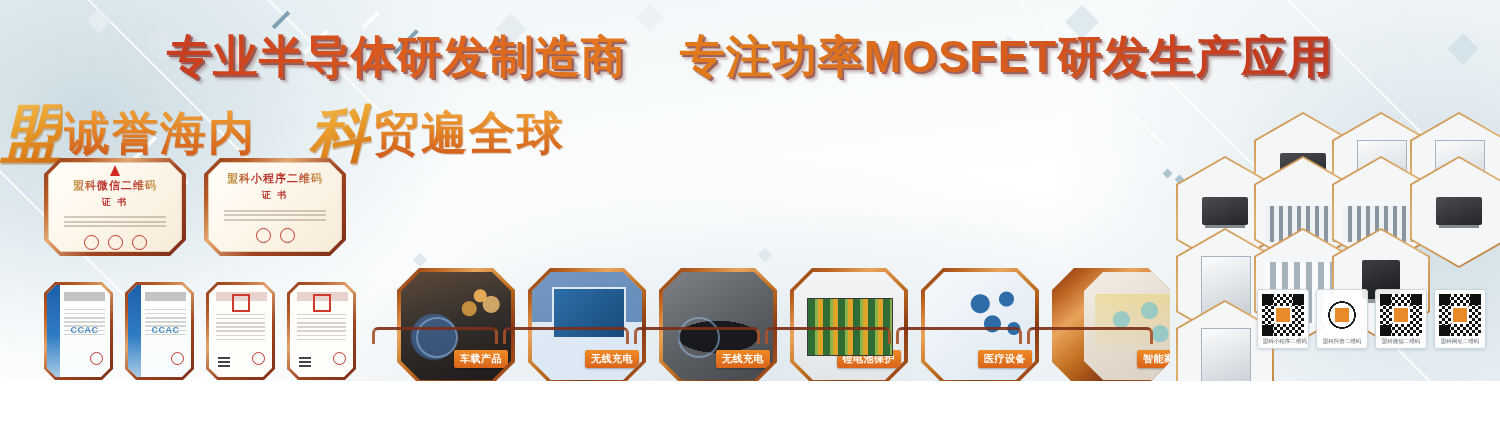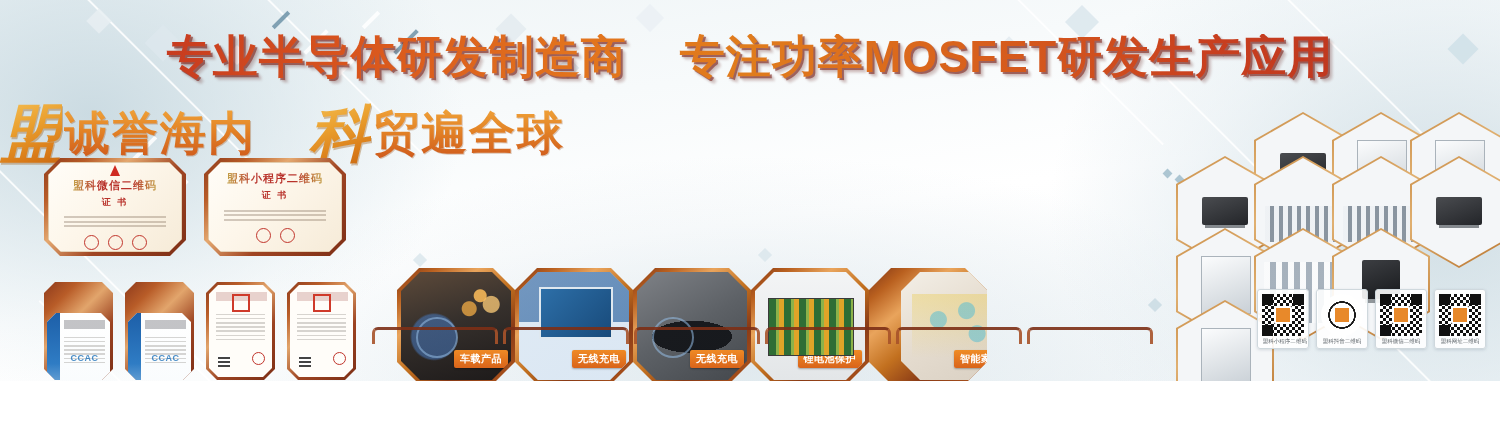--- a/index.html
+++ b/index.html
@@ -101,40 +101,40 @@
     position:relative;width:69px;height:98px;padding:3px;box-sizing:border-box;
     background:linear-gradient(135deg,#8d3a1c 0%,#b85c28 20%,#e2a56c 40%,#9c4321 65%,#7d2f16 100%);
     clip-path:polygon(11px 0,calc(100% - 11px) 0,100% 11px,100% calc(100% - 11px),calc(100% - 11px) 100%,11px 100%,0 calc(100% - 11px),0 11px);
     box-shadow:0 2px 5px rgba(60,40,30,.22);
   }
   .cert-p .pin{
     width:100%;height:100%;box-sizing:border-box;position:relative;overflow:hidden;
     clip-path:polygon(9px 0,calc(100% - 9px) 0,100% 9px,100% calc(100% - 9px),calc(100% - 9px) 100%,9px 100%,0 calc(100% - 9px),0 9px);
     background:#fffdf9;
   }
-  .cert-p.blue .pin{background:linear-gradient(180deg,#ffffff 0%,#f8fbfd 100%);margin-top:28px;}
+  .cert-p.blue .pin{background:linear-gradient(180deg,#ffffff 0%,#f8fbfd 100%);}
   .cert-p.blue .pin:before{content:"";position:absolute;left:0;top:0;width:13px;height:100%;
     background:linear-gradient(180deg,#1d5fa8 0%,#2f7cc4 55%,#a8cbe6 100%);}
   .cert-p .ccac{position:absolute;left:17px;top:40px;right:5px;text-align:center;
     font-size:9px;font-weight:bold;color:#2a79bd;letter-spacing:.5px;opacity:.85;}
   .cert-p .hdr{position:absolute;left:17px;top:7px;right:5px;height:9px;
     background:rgba(60,60,70,.30);}
   .cert-p.white .hdr{left:7px;background:rgba(150,60,50,.22);}
   .cert-p .rows{position:absolute;left:17px;right:5px;top:21px;}
   .cert-p.white .rows{left:7px;right:7px;top:26px;}
   .cert-p .rows i{display:block;height:1.6px;background:rgba(100,95,90,.26);margin:2.6px 0;}
   .cert-p .stamp{position:absolute;bottom:12px;right:7px;width:11px;height:11px;border-radius:50%;
     border:1.4px solid #c0352c;}
   .cert-p .qrs{position:absolute;bottom:10px;left:9px;width:12px;height:12px;
     background:repeating-linear-gradient(0deg,#444 0 2px,#fff 2px 4px);}
   .cert-p .logo{position:absolute;top:9px;left:50%;transform:translateX(-50%);
     width:14px;height:14px;border:2px solid #cf3a2a;}
 
   
-  .apps{position:absolute;left:372px;top:268px;display:flex;padding-left:25px;}
+  .apps{position:absolute;left:372px;top:268px;display:flex;gap:13px;padding-left:25px;}
   .app{
     position:relative;width:118px;height:116px;padding:4px;box-sizing:border-box;
     background:linear-gradient(140deg,#7e3415 0%,#b9601f 15%,#e9a45c 32%,#c2701f 52%,#8a3b16 72%,#b0571d 100%);
     clip-path:polygon(22px 0,calc(100% - 22px) 0,100% 22px,100% calc(100% - 22px),calc(100% - 22px) 100%,22px 100%,0 calc(100% - 22px),0 22px);
     box-shadow:0 3px 8px rgba(70,45,25,.28);
   }
   .app .ph{
     width:100%;height:100%;position:relative;overflow:hidden;
     clip-path:polygon(19px 0,calc(100% - 19px) 0,100% 19px,100% calc(100% - 19px),calc(100% - 19px) 100%,19px 100%,0 calc(100% - 19px),0 19px);
   }
@@ -424,20 +424,25 @@
         <div class="ph ph-wireless">
           <div class="badge">无线充电</div>
         </div>
       </div>
       <div class="app">
         <div class="ph ph-battery">
           <div class="badge">锂电池保护</div>
         </div>
       </div>
       <div class="app">
+        <div class="ph ph-medical">
+          <div class="badge">医疗设备</div>
+        </div>
+      </div>
+      <div class="app">
         <div class="ph ph-home">
           <div class="badge">智能家居</div>
         </div>
       </div>
     </div>
 
   <div class="hive" id="hive">
       <div class="hex" style="left: 92px; top: -6px;">
         <div class="hin hx-chip"></div>
       </div>

